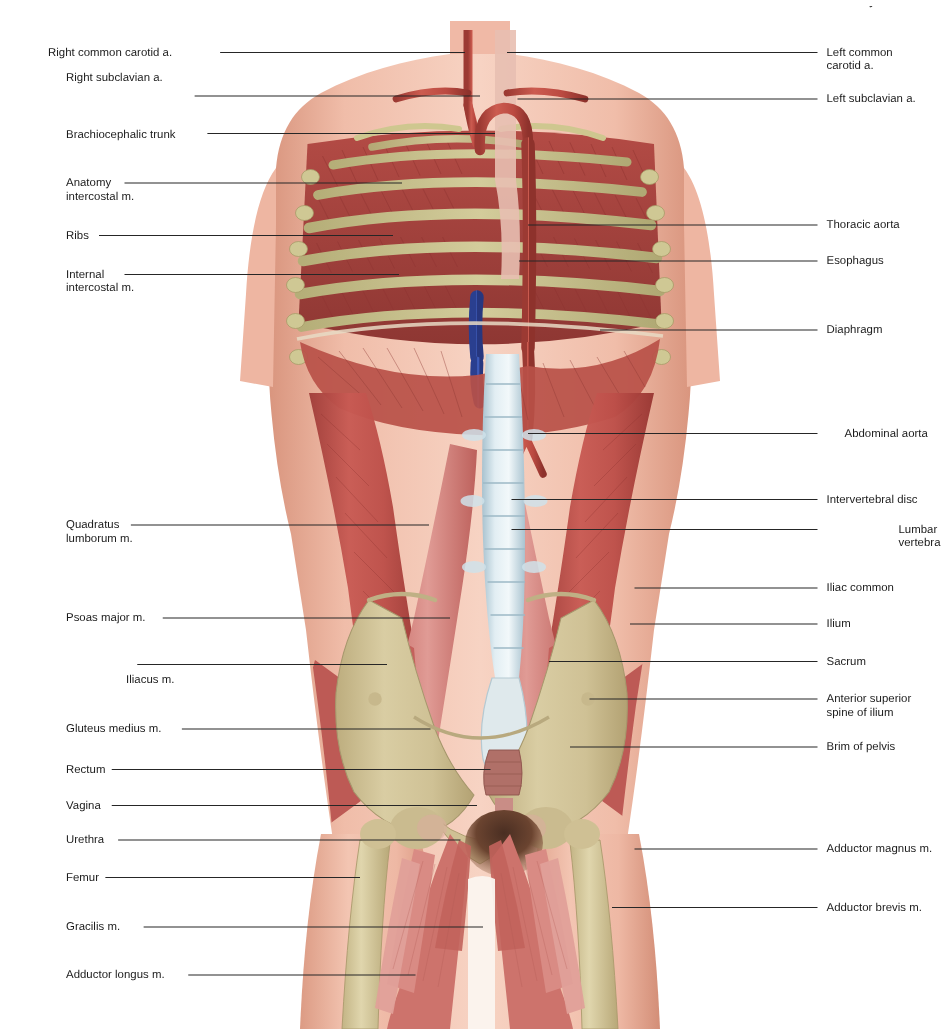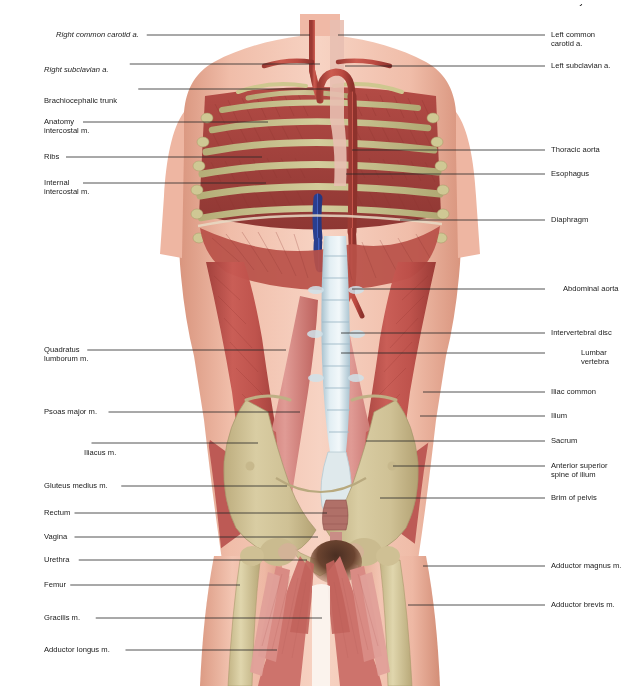--- a/index.html
+++ b/index.html
@@ -404,23 +404,23 @@
           <line x1="420" y1="416" x2="545" y2="416"></line>
           <line x1="366" y1="441" x2="545" y2="441"></line>
           <line x1="393" y1="466" x2="545" y2="466"></line>
           <line x1="380" y1="498" x2="545" y2="498"></line>
           <line x1="423" y1="566" x2="545" y2="566"></line>
           <line x1="408" y1="605" x2="545" y2="605"></line>
         </g>
     </svg>
 
     <div id="labels-left">
-        <div class="lbl left" style="left: 56px; top: 30px; font-style: italic;">Right common carotid a.</div>
-        <div class="lbl left" style="left: 44px; top: 65px; font-style: italic;">Right subclavian a.</div>
-        <div class="lbl left" style="left: 44px; top: 96px; text-align: center;">Brachiocephalic trunk</div>
+        <div class="lbl left" style="left: 32px; top: 30px;">Right common carotid a.</div>
+        <div class="lbl left" style="left: 44px; top: 47px;">Right subclavian a.</div>
+        <div class="lbl left" style="left: 44px; top: 85px; text-align: center;">Brachiocephalic trunk</div>
         <div class="lbl left" style="left: 44px; top: 117px;">Anatomy
 intercostal m.</div>
         <div class="lbl left" style="left: 44px; top: 152px;">Ribs</div>
         <div class="lbl left" style="left: 44px; top: 178px;">Internal
 intercostal m.</div>
         <div class="lbl left" style="left: 44px; top: 345px;">Quadratus
 lumborum m.</div>
         <div class="lbl left" style="left: 44px; top: 407px;">Psoas major m.</div>
         <div class="lbl left" style="left: 44px; top: 448px; margin-left: 40px;">Iliacus m.</div>
         <div class="lbl left" style="left: 44px; top: 481px;">Gluteus medius m.</div>
@@ -433,21 +433,21 @@
       </div>
     <div id="labels-right">
         <div class="lbl right" style="left: 551px; top: 30px;">Left common
 carotid a.</div>
         <div class="lbl right" style="left: 551px; top: 61px;">Left subclavian a.</div>
         <div class="lbl right" style="left: 551px; top: 145px;">Thoracic aorta</div>
         <div class="lbl right" style="left: 551px; top: 169px;">Esophagus</div>
         <div class="lbl right" style="left: 551px; top: 215px;">Diaphragm</div>
         <div class="lbl right" style="left: 551px; top: 284px; margin-left: 12px;">Abdominal aorta</div>
         <div class="lbl right" style="left: 551px; top: 328px;">Intervertebral disc</div>
-        <div class="lbl right" style="left: 533px; top: 348px; padding-left: 48px;">Lumbar vertebra</div>
+        <div class="lbl right" style="left: 551px; top: 348px; padding-left: 48px;">Lumbar vertebra</div>
         <div class="lbl right" style="left: 551px; top: 387px;">Iliac common</div>
         <div class="lbl right" style="left: 551px; top: 411px;">Ilium</div>
         <div class="lbl right" style="left: 551px; top: 436px;">Sacrum</div>
         <div class="lbl right" style="left: 551px; top: 461px;">Anterior superior
 spine of ilium</div>
         <div class="lbl right" style="left: 551px; top: 493px;">Brim of pelvis</div>
         <div class="lbl right" style="left: 551px; top: 561px;">Adductor magnus m.</div>
         <div class="lbl right" style="left: 551px; top: 600px;">Adductor brevis m.</div>
       </div>
   </div>

